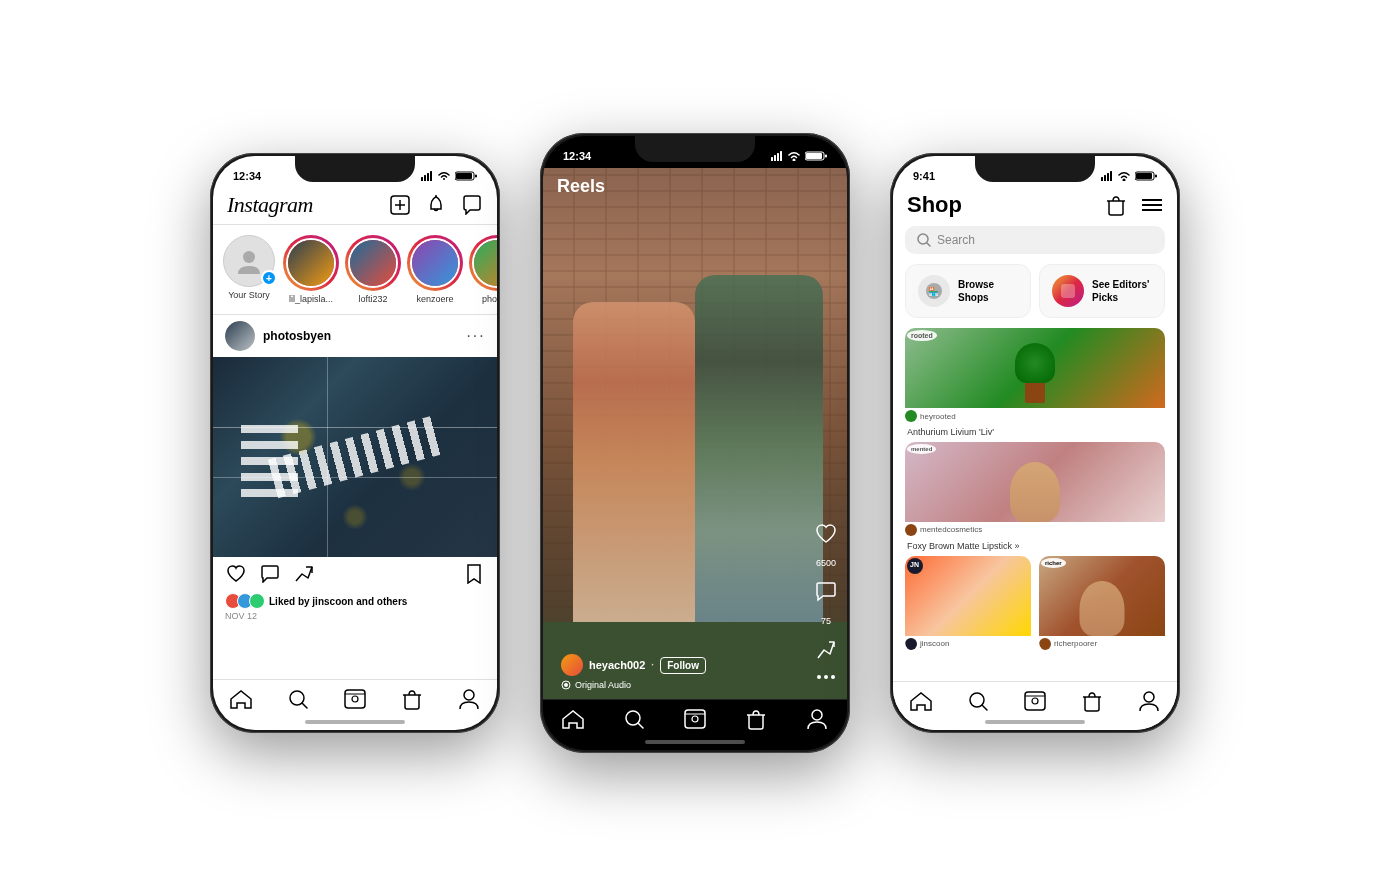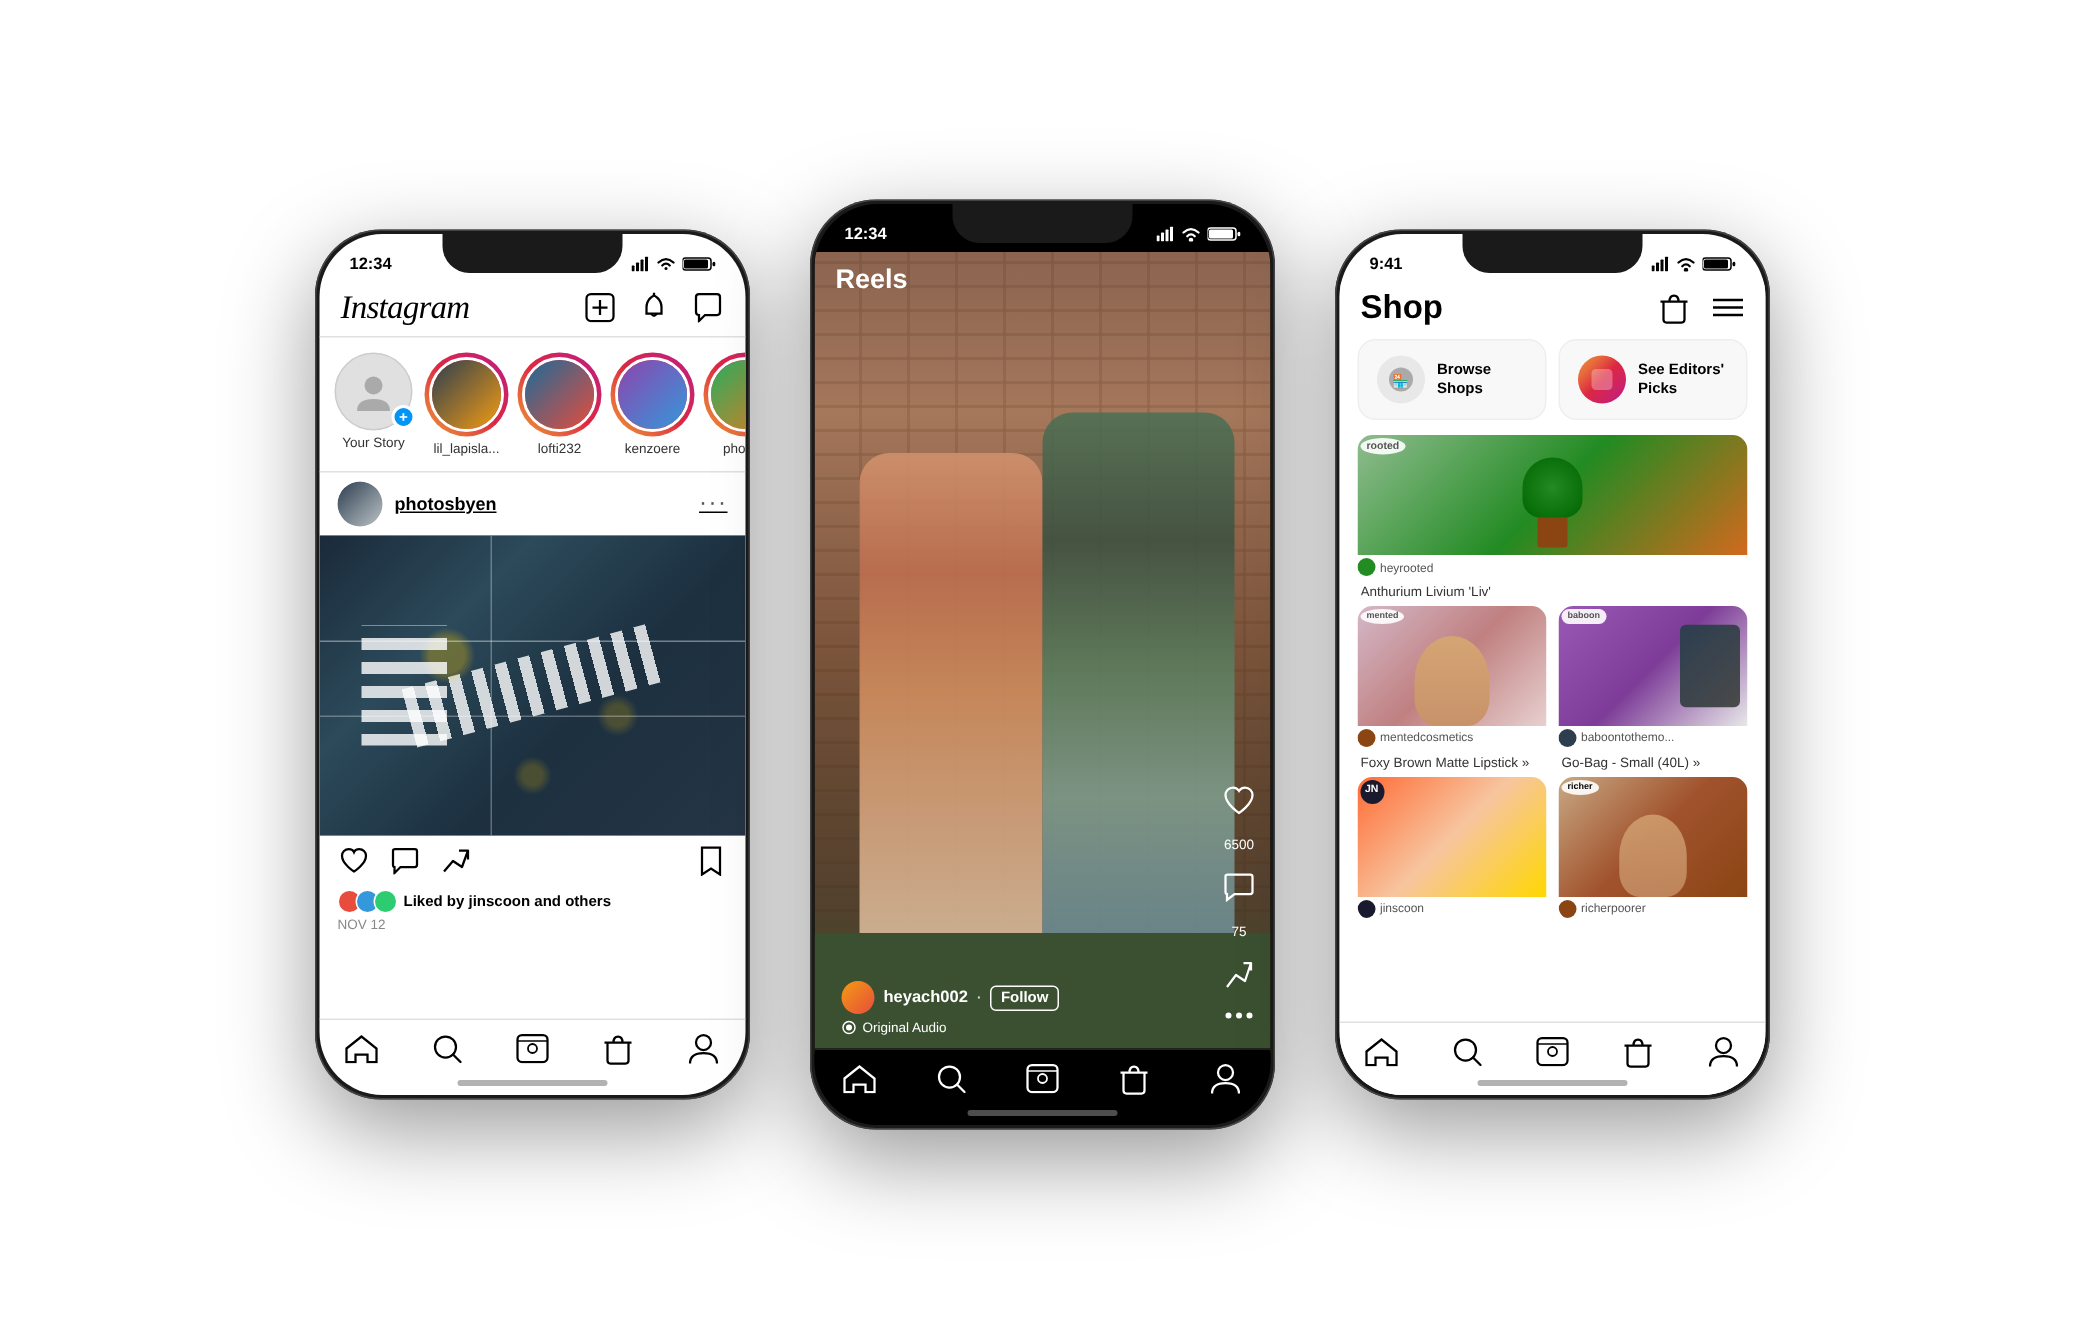--- a/index.html
+++ b/index.html
@@ -187,21 +187,20 @@
       max-width: 52px;
       overflow: hidden;
       text-overflow: ellipsis;
       white-space: nowrap;
     }
     .post-header {
       display: flex;
       align-items: center;
       justify-content: space-between;
       padding: 6px 12px;
-      text-decoration: underline;
     }
     .post-user {
       display: flex;
       align-items: center;
       gap: 8px;
     }
     .post-avatar {
       width: 30px;
       height: 30px;
       border-radius: 50%;
@@ -948,20 +947,27 @@
             <div class="icon-btn">
               <svg width="20" height="14" viewBox="0 0 20 14">
                   <line x1="0" y1="2" x2="20" y2="2" stroke="#000" stroke-width="1.8" stroke-linecap="round"></line>
                   <line x1="0" y1="7" x2="20" y2="7" stroke="#000" stroke-width="1.8" stroke-linecap="round"></line>
                   <line x1="0" y1="12" x2="20" y2="12" stroke="#000" stroke-width="1.8" stroke-linecap="round"></line>
                 </svg>
             </div>
           </div>
         </div>
 
+        <div class="search-bar">
+          <svg width="14" height="14" viewBox="0 0 14 14">
+              <circle cx="6" cy="6" r="5" stroke="#888" stroke-width="1.5" fill="none"></circle>
+              <line x1="10" y1="10" x2="13" y2="13" stroke="#888" stroke-width="1.5" stroke-linecap="round"></line>
+            </svg>
+          <span style="color:#888;font-size:12px;">Search</span>
+        </div>
 
         <div class="browse-section">
           <div class="browse-card">
             <div class="browse-card-icon" style="background:#e8e8e8;">
               <svg width="18" height="18" viewBox="0 0 18 18">
                   <circle cx="9" cy="9" r="8" fill="#aaa"></circle>
                   <text x="9" y="13" text-anchor="middle" font-size="9" fill="#555">🏪</text>
                 </svg>
             </div>
             <div class="browse-card-text">
@@ -1015,36 +1021,20 @@
                 </div>
               </div>
               <div class="shop-item-user">
                 <div class="shop-user-dot" style="background:#8b4513;"></div>
                 <span class="shop-user-name">mentedcosmetics</span>
               </div>
               <div class="shop-label">
                 <span class="shop-label-link">Foxy Brown Matte Lipstick</span>
               </div>
             </div>
-            <div class="shop-grid-item">
-              <div style="position:relative;">
-                <div class="bg-bag" style="position:relative;">
-
-                  <div style="position:absolute;right:5px;top:50%;transform:translateY(-50%);width:40px;height:55px;background:linear-gradient(135deg,#2c3e50,#4a4a4a);border-radius:4px;"></div>
-                  <div style="position:absolute;top:2px;left:2px;background:rgba(255,255,255,0.9);border-radius:6px;padding:2px 4px;font-size:6px;font-weight:700;color:#555;">baboon</div>
-                </div>
-              </div>
-              <div class="shop-item-user">
-                <div class="shop-user-dot" style="background:#2c3e50;"></div>
-                <span class="shop-user-name">baboontothemo...</span>
-              </div>
-              <div class="shop-label">
-                <span class="shop-label-link">Go-Bag - Small (40L)</span>
-              </div>
-            </div>
           </div>
 
           <div class="shop-grid-row">
             <div class="shop-grid-item">
               <div class="bg-jinscoon" style="position:relative;">
                 <div style="position:absolute;top:2px;left:2px;background:#1a1a2e;border-radius:50%;width:16px;height:16px;display:flex;align-items:center;justify-content:center;"></div>
                 <div style="position:absolute;top:2px;left:2px;font-size:7px;color:#fff;font-weight:700;padding:3px;">JN</div>
               </div>
               <div class="shop-item-user">
                 <div class="shop-user-dot" style="background:#1a1a2e;"></div>

